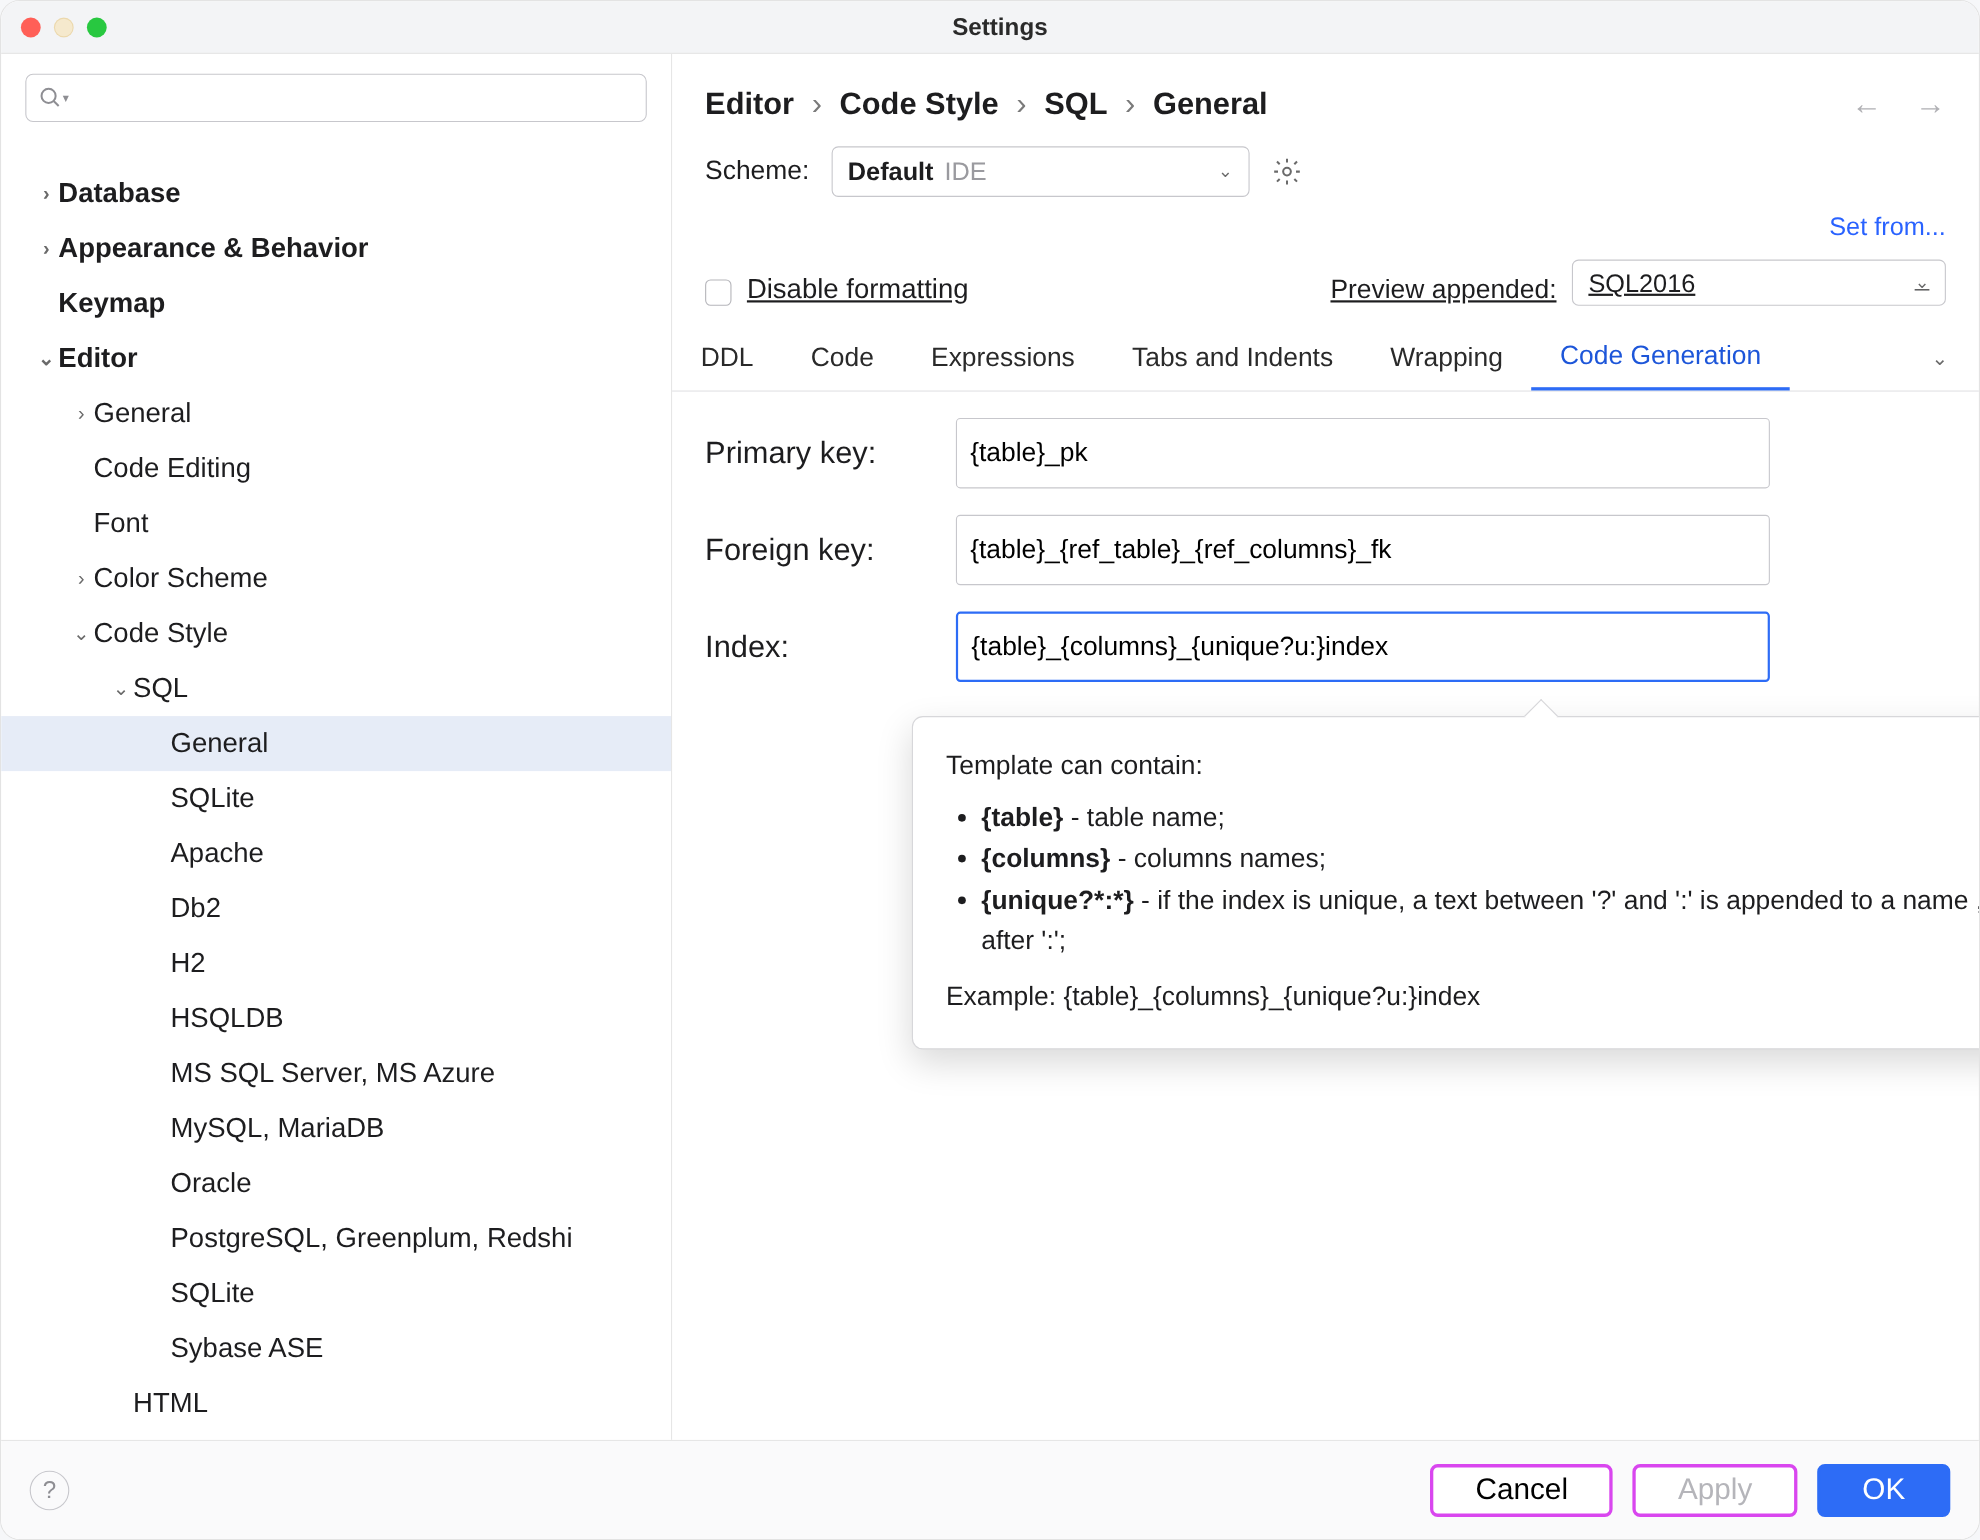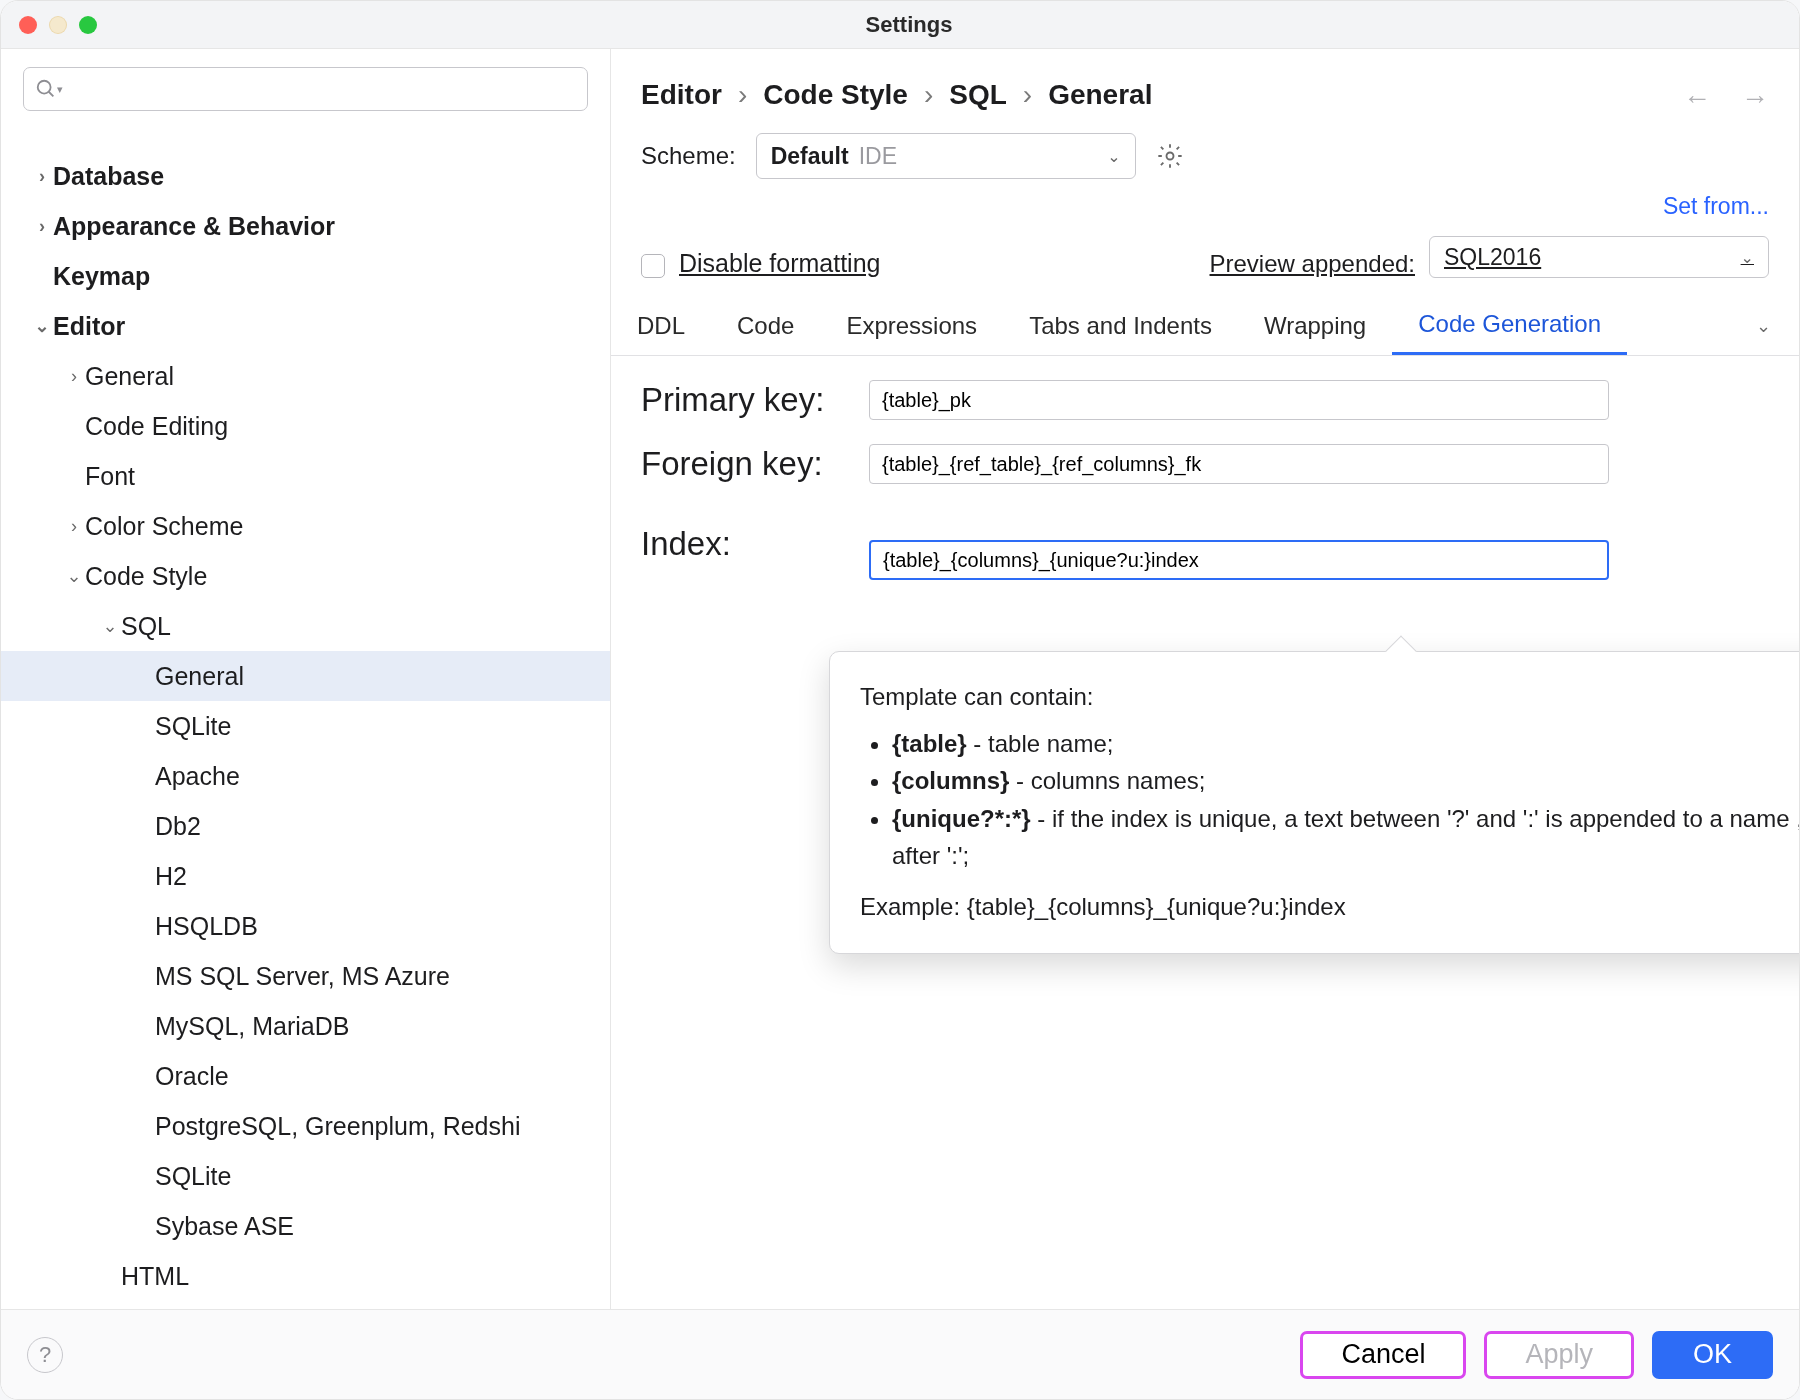--- a/index.html
+++ b/index.html
@@ -51,23 +51,23 @@
   .disfmt { font-size: 25px; }
   .preview-label { margin-left: auto; font-size: 24px; }
   .dialect-select { display: flex; align-items: center; border: 1px solid #c7c7cc; border-radius: 6px; height: 42px; padding: 0 14px; min-width: 340px; font-size: 23px; background: #fff; }
   .dialect-select .dd { margin-left: auto; color: #6a6a6a; font-size: 16px; }
   .tabs { display: flex; align-items: center; border-bottom: 1px solid #e1e1e4; padding: 0 18px; margin-top: 12px; overflow: hidden; }
   .tab { padding: 14px 26px; font-size: 24px; color: #2a2a2a; white-space: nowrap; }
   .tab.first { padding-left: 8px; }
   .tab.active { color: #1d56d9; border-bottom: 4px solid #2d6cf6; margin-bottom: -1px; font-weight: 500; }
   .tab.more { margin-left: auto; color: #6a6a6a; font-size: 18px; padding: 14px 10px; }
   .form { padding: 24px 30px; display: grid; grid-template-columns: 210px 1fr; row-gap: 24px; column-gap: 18px; align-items: center; }
-  .form label { font-size: 33px; }
-  .tfield { height: 40px; border: 1px solid #c7c7cc; border-radius: 4px; padding: 0 12px; font-size: 20px; background: #fff; width: 740px; }
-  .tfield.focus { border: 2.5px solid #2d6cf6; margin-top: 32px; }
+  .form label { font-size: 28px; }
+  .tfield { height: 64px; border: 1px solid #c7c7cc; border-radius: 4px; padding: 0 12px; font-size: 24px; background: #fff; width: 740px; }
+  .tfield.focus { border: 2.5px solid #2d6cf6; }
   
   .tooltip { position: absolute; left: 218px; top: 602px; width: 1200px; background: #fff; border: 1px solid #d7d7da; border-radius: 10px; box-shadow: 0 12px 32px rgba(0,0,0,0.15); padding: 26px 30px 28px; font-size: 24px; line-height: 1.55; }
   .tooltip .arrow { position: absolute; top: -12px; left: 560px; width: 22px; height: 22px; background: #fff; border-left: 1px solid #d7d7da; border-top: 1px solid #d7d7da; transform: rotate(45deg); }
   .tooltip ul { list-style: disc; margin: 10px 0 14px 32px; }
   .tooltip .bterm { font-weight: 700; margin-top: 22px; }
   
   .footer { height: 90px; border-top: 1px solid #e6e6e6; background: #fafafb; display: flex; align-items: center; padding: 0 26px; gap: 18px; }
   .help { width: 36px; height: 36px; border: 1.5px solid #c7c7cc; border-radius: 50%; color: #8e8e93; font-size: 22px; display: flex; align-items: center; justify-content: center; }
   .btn { height: 48px; border-radius: 7px; padding: 0 38px; font-size: 27px; border: 3px solid #d946ef; background: #fff; cursor: pointer; }
   .btn.primary { background: #2d6cf6; color: #fff; border-color: #2d6cf6; }

